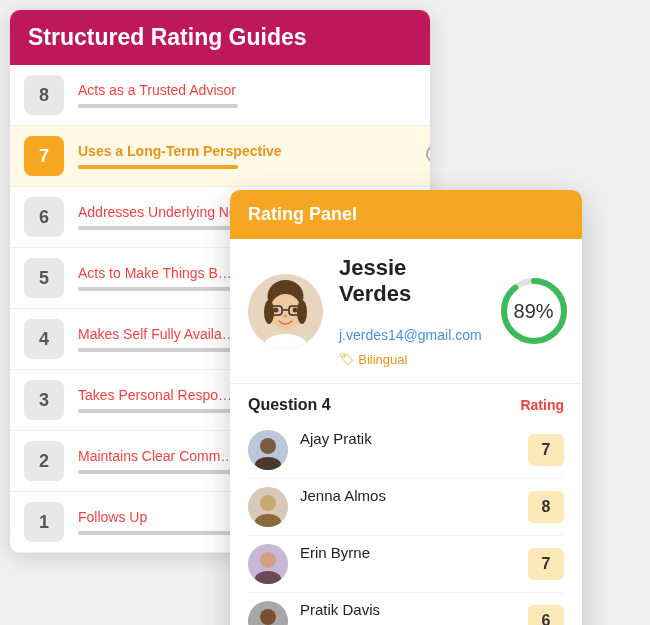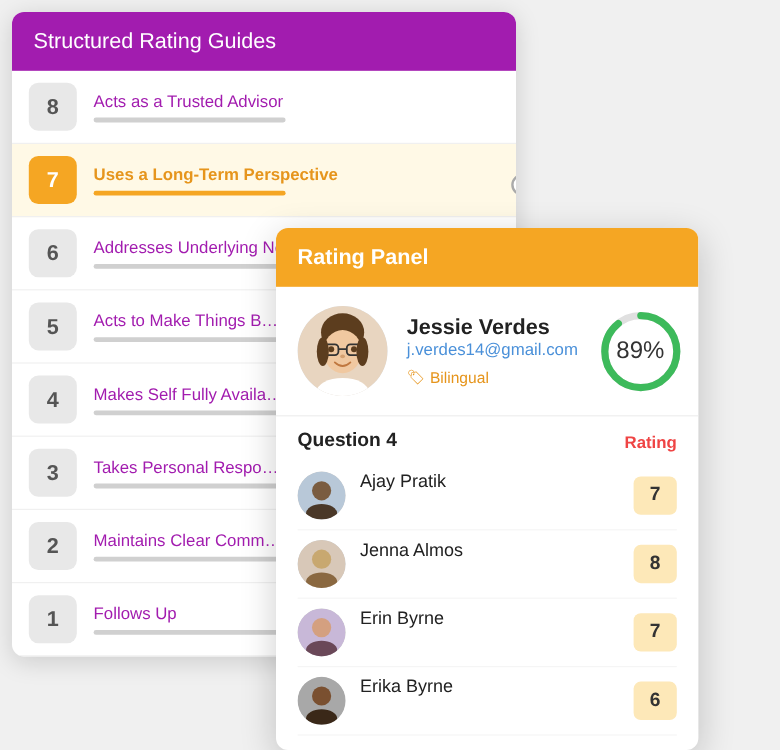--- a/index.html
+++ b/index.html
@@ -18,24 +18,24 @@
       top: 10px;
       left: 10px;
       width: 420px;
       background: #fff;
       border-radius: 10px;
       box-shadow: 0 4px 20px rgba(0,0,0,0.15);
       overflow: hidden;
     }
 
     .rating-guides-header {
-      background: #a21caf;
+      background: #be185d;
       color: #fff;
-      font-size: 18px;
-      font-weight: 400;
+      font-size: 23px;
+      font-weight: 700;
       padding: 14px 18px;
     }
 
     .rating-item {
       display: flex;
       align-items: center;
       padding: 10px 14px;
       border-bottom: 1px solid #f0f0f0;
     }
 
@@ -63,21 +63,21 @@
     }
 
     .rating-content {
       margin-left: 14px;
       flex: 1;
     }
 
     .rating-title {
       font-size: 14px;
       font-weight: 500;
-      color: #a21caf;
+      color: #ef4444;
       margin-bottom: 6px;
     }
 
     .rating-title.active {
       color: #e6951c;
       font-weight: 600;
     }
 
     .rating-bar {
       height: 4px;
@@ -154,24 +154,24 @@
     .avatar svg {
       width: 75px;
       height: 75px;
     }
 
     .person-details {
       flex: 1;
     }
 
     .person-name {
-      font-size: 18px;
+      font-size: 22px;
       font-weight: 700;
       color: #222;
-      margin-bottom: 0;
+      margin-bottom: 20px;
     }
 
     .person-email {
       font-size: 14px;
       color: #4a90d9;
       margin-bottom: 6px;
     }
 
     .person-badge {
       display: inline-flex;
@@ -451,18 +451,18 @@
 
     <div class="rater-row">
       <div class="rater-left">
         <div class="rater-avatar">
           <svg viewBox="0 0 40 40" width="40" height="40">
             <circle cx="20" cy="20" r="20" fill="#a8a8a8"></circle>
             <circle cx="20" cy="16" r="8" fill="#7a5030"></circle>
             <ellipse cx="20" cy="35" rx="13" ry="8" fill="#3a2818"></ellipse>
           </svg>
         </div>
-        <div class="rater-name">Erika Byrne</div>
+        <div class="rater-name">Pratik Davis</div>
       </div>
       <div class="rater-score">6</div>
     </div>
   </div>
 </div>
 
 </body></html>

